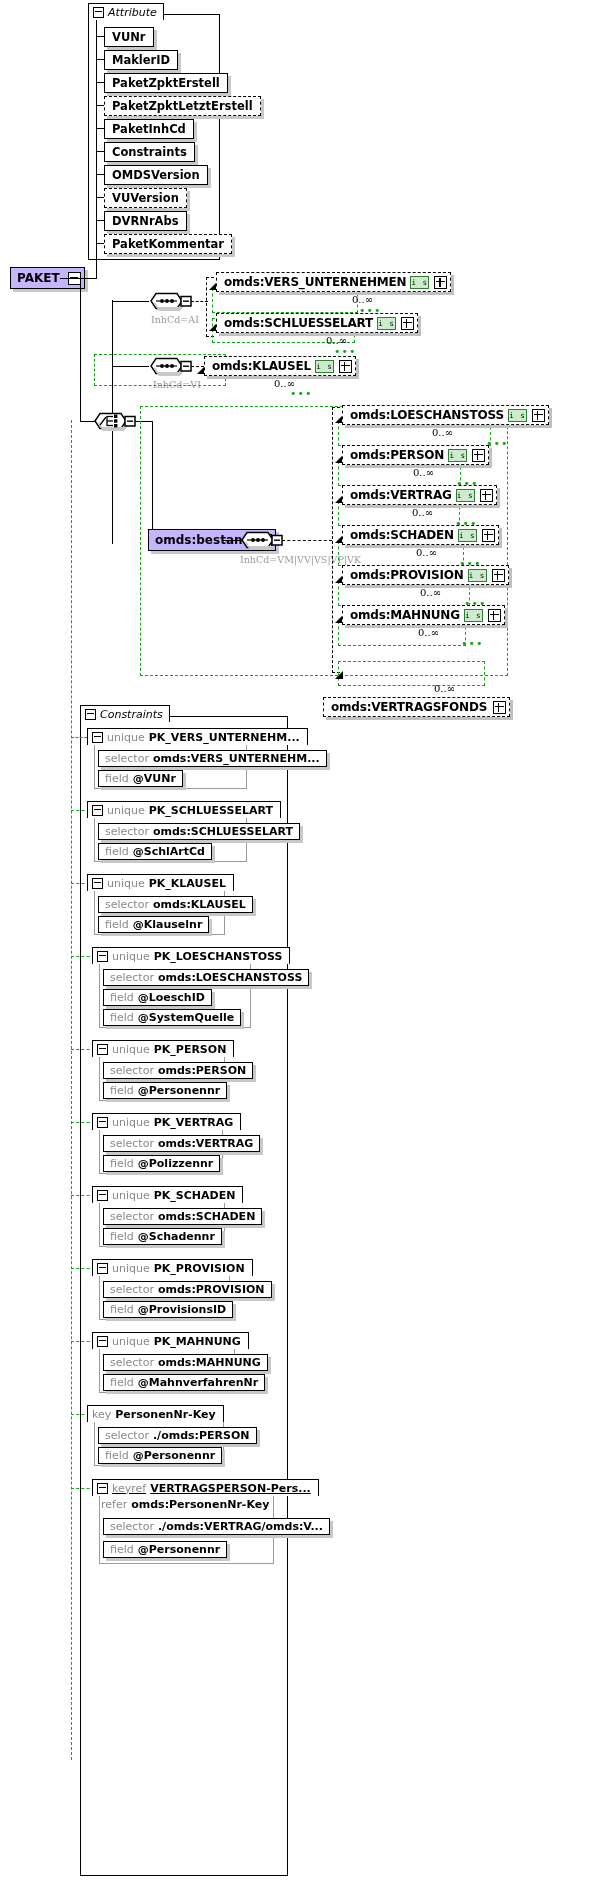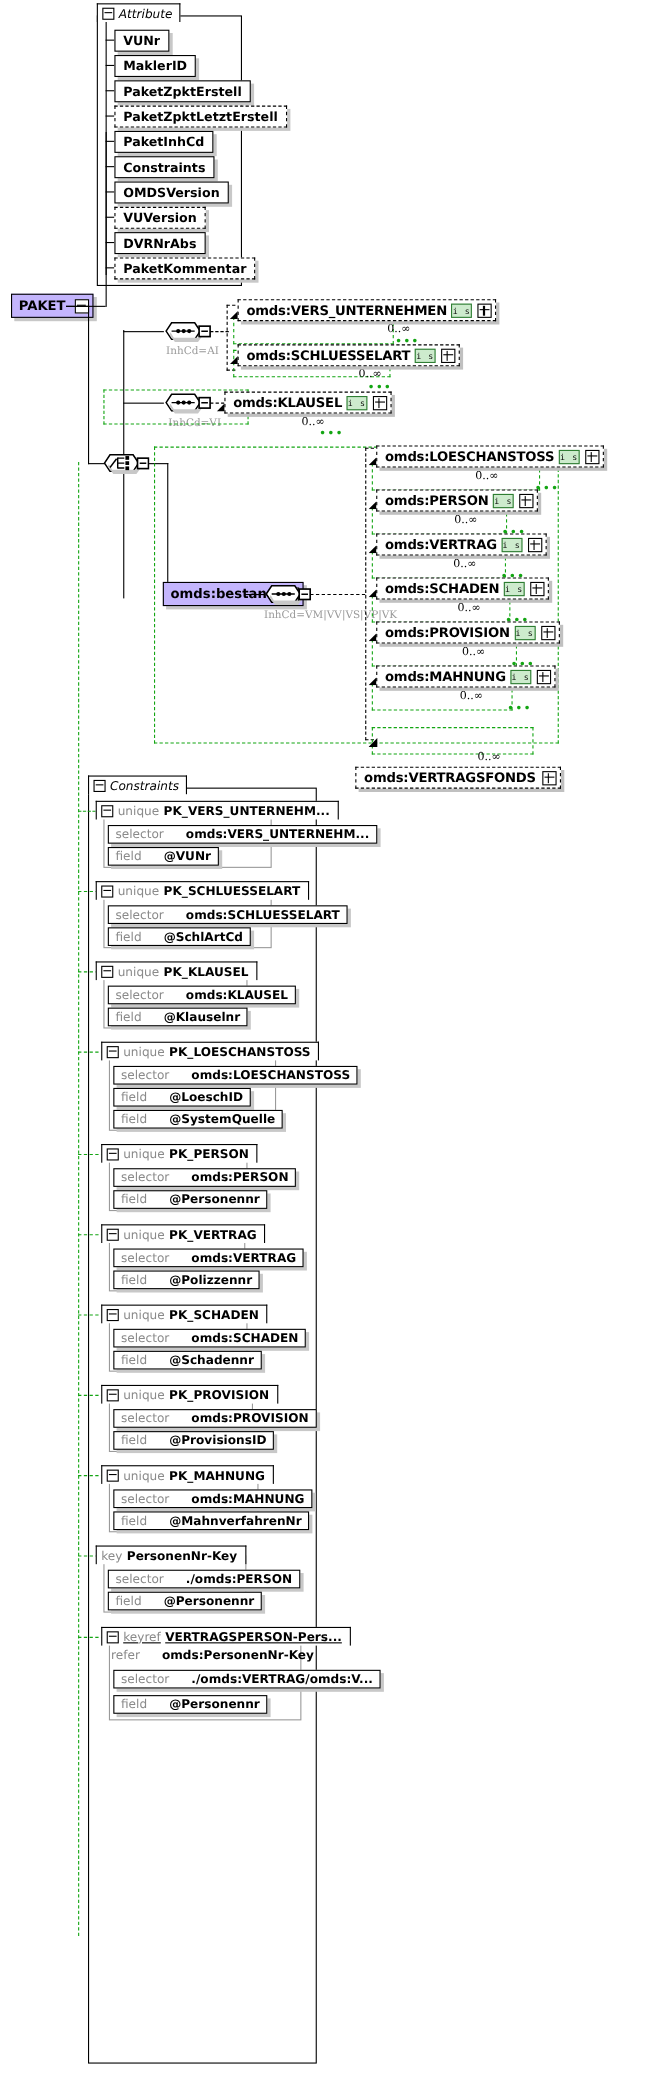--- a/index.html
+++ b/index.html
@@ -59,21 +59,21 @@
            font-family:"DejaVu Serif","Liberation Serif",serif;}
 
   
   .cbox{position:absolute;border:1px solid #9a9a9a;box-sizing:border-box;background:transparent;}
   .ctab{position:absolute;border:1px solid #000;border-bottom:none;background:#fff;height:17px;
         display:flex;align-items:center;gap:4px;padding:0 7px 0 4px;font-size:11px;
         box-sizing:border-box;z-index:4;white-space:nowrap;}
   .ctab .kw{color:#8a8a8a;font-weight:normal;}
   .ctab .nm{color:#000;font-weight:bold;}
   .crow{position:absolute;border:1px solid #000;background:#fff;height:17px;
-        display:flex;align-items:center;gap:20px;padding:0 6px;font-size:11px;
+        display:flex;align-items:center;gap:4px;padding:0 6px;font-size:11px;
         box-sizing:border-box;box-shadow:3px 3px 0 0 #c8c8c8;white-space:nowrap;}
   .crow .kw{color:#8a8a8a;}
   .crow .val{color:#000;font-weight:bold;}
   .crow.norow{box-shadow:none;border:none;background:transparent;padding-left:2px;}
 
   
   .h{position:absolute;height:1.3px;background:#000;}
   .v{position:absolute;width:1.3px;background:#000;}
   .hd{position:absolute;height:0;border-top:1.3px dashed #000;}
   .vg{position:absolute;width:0;border-left:1.3px dashed #13a513;}

